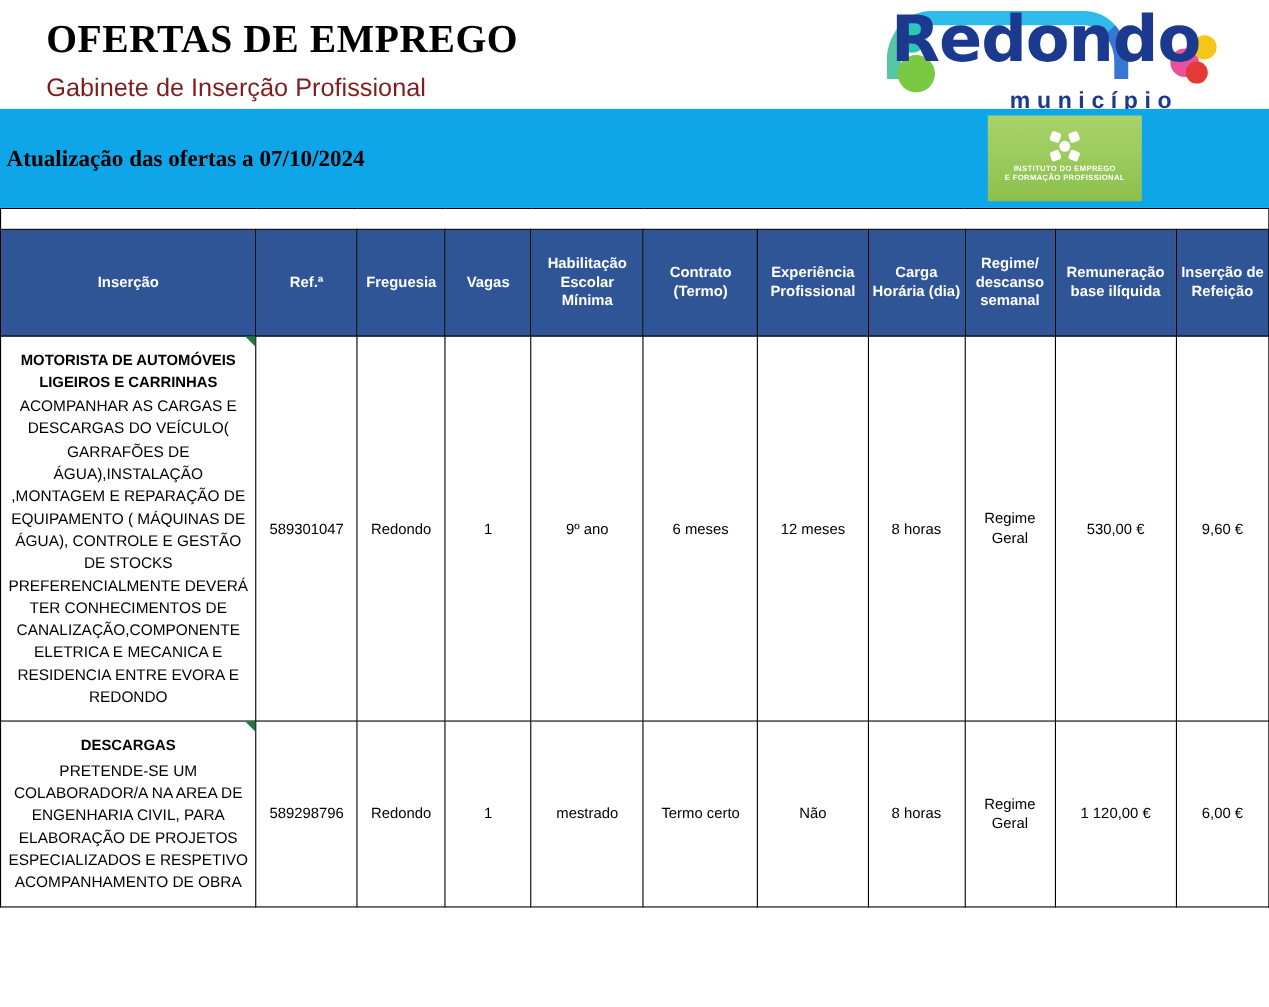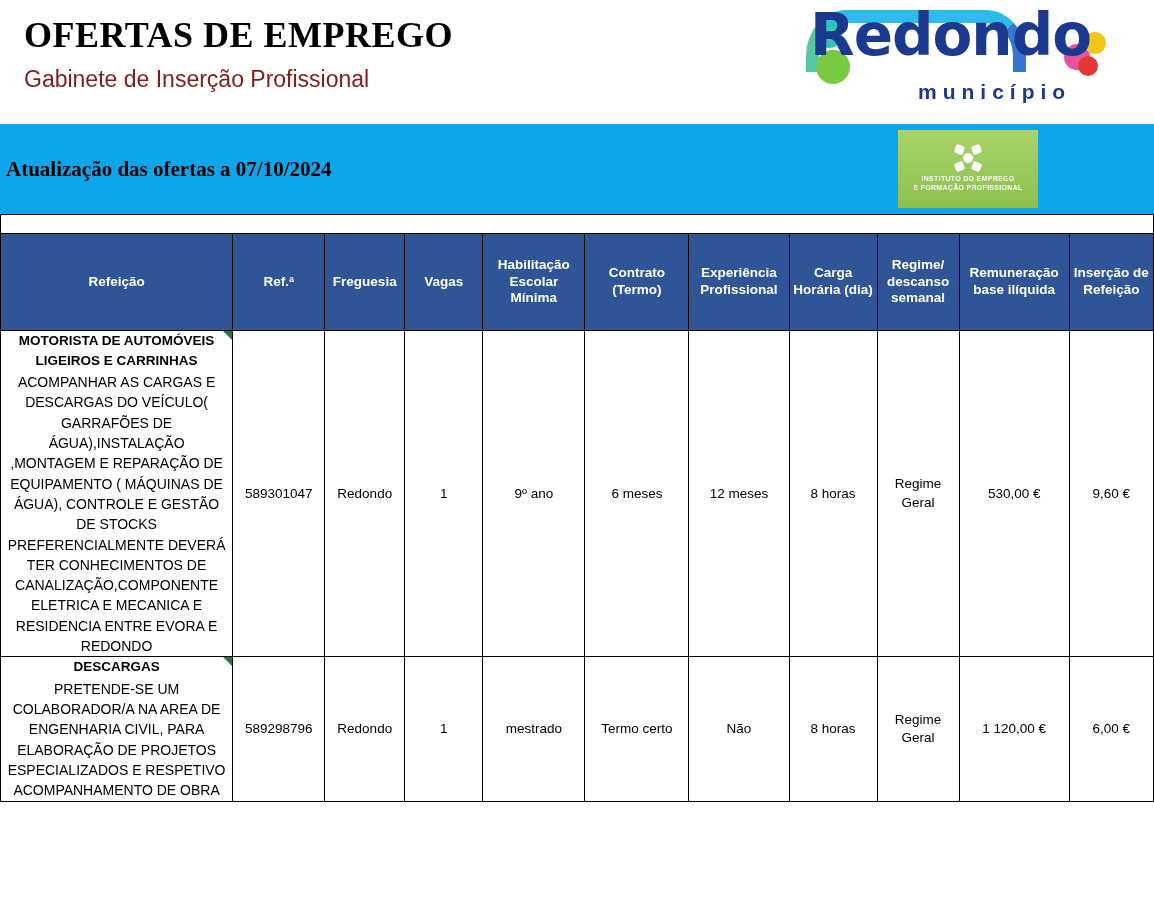--- a/index.html
+++ b/index.html
@@ -11,22 +11,22 @@
     width: 1154px;
     height: 915px;
     font-family: "Liberation Sans", sans-serif;
     color: #000000;
     overflow: hidden;
   }
 
   
   .header {
     position: relative;
-    height: 124px;
-    padding: 8px 0 0 16px;
+    height: 99px;
+    padding: 8px 0 0 34px;
     box-sizing: border-box;
   }
   .header-title {
     font-family: "Liberation Serif", serif;
     font-weight: bold;
     font-size: 36px;
     letter-spacing: 0.5px;
     margin: 6px 0 0 8px;
     color: #000;
   }
@@ -171,21 +171,21 @@
     line-height: 1.25;
   }
   .spacer-row td {
     border: none;
     height: 18px;
     padding: 0;
     background: #ffffff;
   }
   td.profession {
     text-align: center;
-    padding: 0 6px;
+    padding: 12px 6px;
     line-height: 1.45;
     position: relative;
     margin-left: 21px;
   }
   .prof-title {
     font-weight: bold;
     font-size: 13.5px;
     display: block;
     margin-bottom: 2px;
   }
@@ -250,21 +250,21 @@
     <col style="width:88px">
     <col style="width:82px">
     <col style="width:110px">
     <col style="width:84px">
   </colgroup>
   <thead>
     <tr class="spacer-row">
       <td colspan="11"></td>
     </tr>
     <tr>
-      <th>Refeição</th>
+      <th>Inserção</th>
       <th>Ref.ª</th>
       <th>Freguesia</th>
       <th>Vagas</th>
       <th>Habilitação Escolar Mínima</th>
       <th>Contrato (Termo)</th>
       <th>Experiência Profissional</th>
       <th>Carga Horária (dia)</th>
       <th>Regime/ descanso semanal</th>
       <th>Remuneração base ilíquida</th>
       <th>Inserção de Refeição</th>

